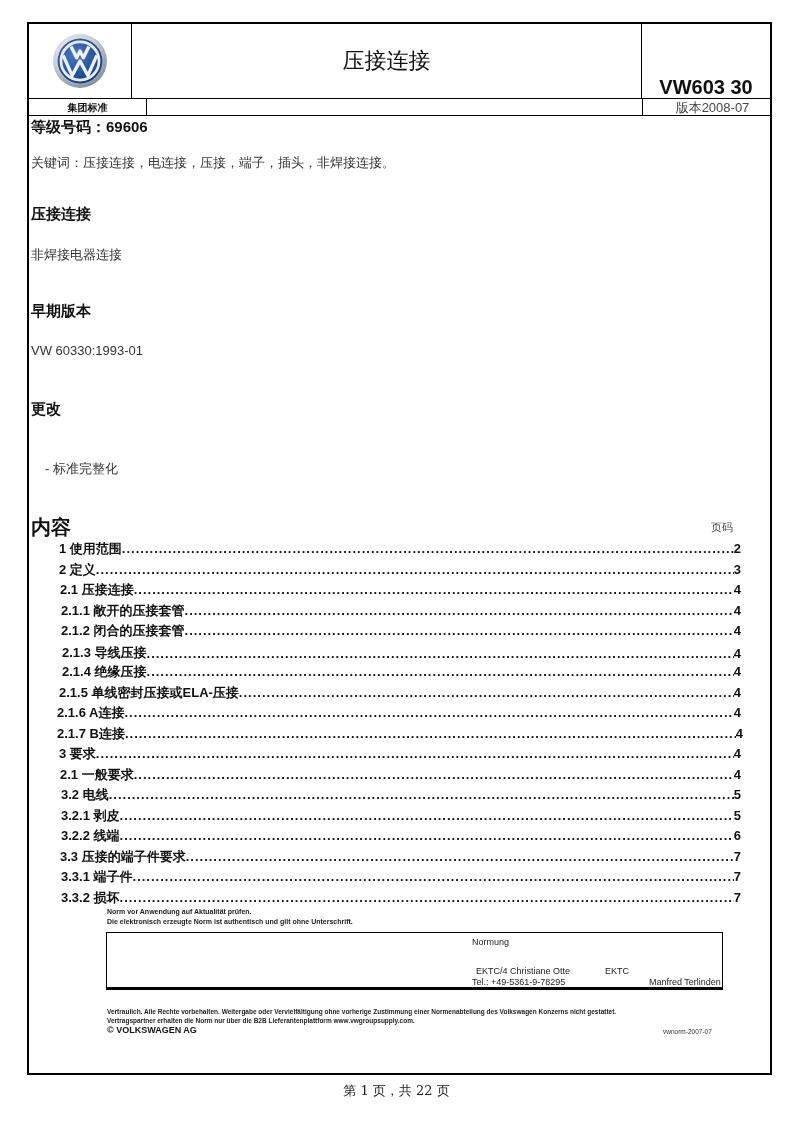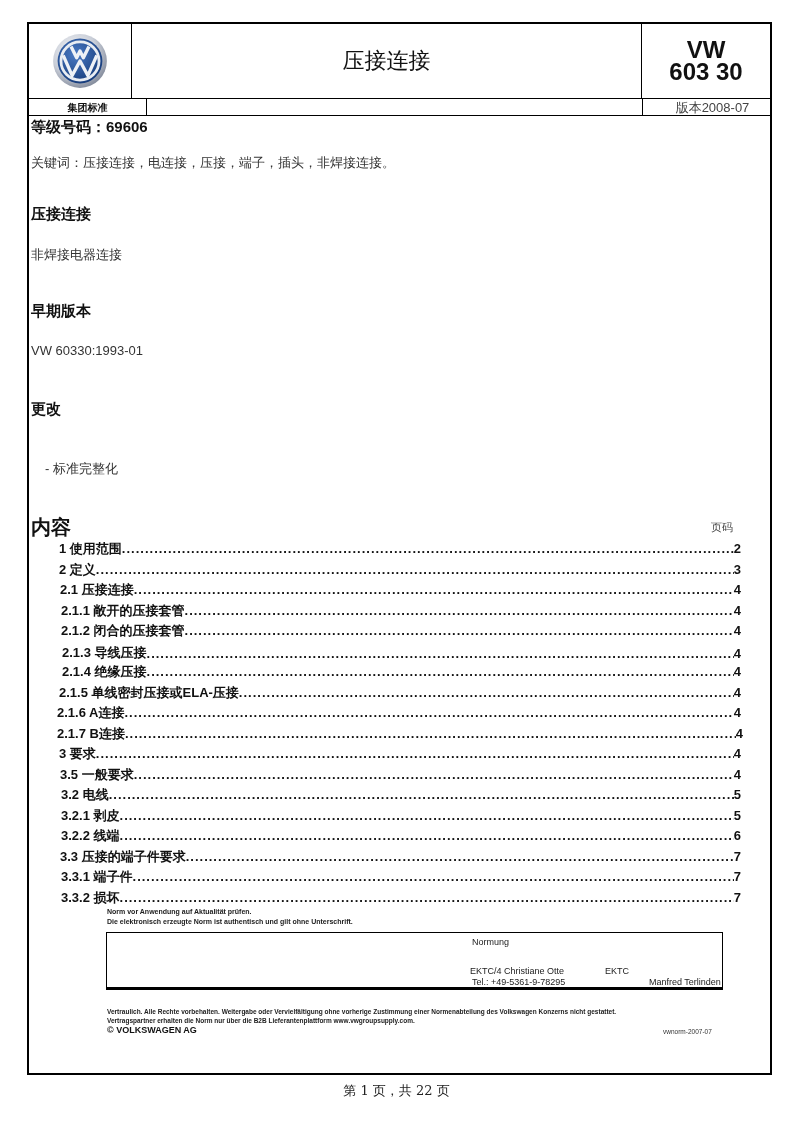--- a/index.html
+++ b/index.html
@@ -8,21 +8,21 @@
 
   .page-frame {
     position: absolute; left: 27px; top: 22px; width: 745px; height: 1053px;
     border: 2px solid #000;
   }
 
   
   .hdr { position: absolute; left: 0; top: 0; width: 741px; height: 94px; }
   .hdr-logo { position: absolute; left: 0; top: 0; width: 103px; height: 74px; border-right: 1px solid #000; display:flex; align-items:center; justify-content:center; }
   .hdr-title { position: absolute; left: 103px; top: 0; width: 510px; height: 74px; border-right: 1px solid #000; display:flex; align-items:center; justify-content:center; font-size: 22px; font-family: "DejaVu Serif", "Liberation Serif", serif; }
-  .hdr-code { position: absolute; left: 613px; top: 0; width: 128px; height: 74px; display:flex; flex-direction:column; align-items:center; justify-content:center; font-weight: bold; font-size: 24px; line-height: 22px; }
+  .hdr-code { position: absolute; left: 613px; top: 0; width: 128px; height: 74px; display:flex; flex-direction:row; align-items:flex-end; justify-content:center; font-weight: bold; font-size: 20px; line-height: 22px; }
   .hdr-row2 { position: absolute; left: 0; top: 74px; width: 741px; height: 18px; border-top: 1px solid #000; border-bottom: 1.5px solid #000; }
   .hdr-group { position: absolute; left: 0; top: 0; width: 118px; height: 17px; border-right: 1px solid #000; font-size: 10px; font-weight: bold; text-align: center; line-height: 17px; }
   .hdr-version { position: absolute; left: 613px; top: 0; width: 140px; height: 17px; border-left: 1px solid #000; font-size: 13px; color: #444; text-align: center; line-height: 17px; }
 
   .grade { position: absolute; left: 2px; top: 94px; font-size: 15px; font-weight: bold; }
   .keywords { position: absolute; left: 2px; top: 130px; font-size: 13px; color: #333; }
 
   .sec-h { position: absolute; left: 2px; font-size: 15px; font-weight: bold; }
   .sec-p { position: absolute; left: 2px; font-size: 13px; color: #333; }
 
@@ -150,21 +150,21 @@
         <span class="toc-label">2.1.7 B连接</span>
         <span class="toc-dots"></span>
         <span class="toc-num">4</span>
       </div>
     <div class="toc-row" style="top:205px; left:30px; width:682px;">
         <span class="toc-label">3 要求</span>
         <span class="toc-dots"></span>
         <span class="toc-num">4</span>
       </div>
     <div class="toc-row" style="top:226px; left:31px; width:681px;">
-        <span class="toc-label">3.5 一般要求</span>
+        <span class="toc-label">2.1 一般要求</span>
         <span class="toc-dots"></span>
         <span class="toc-num">4</span>
       </div>
     <div class="toc-row" style="top:246px; left:32px; width:680px;">
         <span class="toc-label">3.2 电线</span>
         <span class="toc-dots"></span>
         <span class="toc-num">5</span>
       </div>
     <div class="toc-row" style="top:267px; left:32px; width:680px;">
         <span class="toc-label">3.2.1 剥皮</span>
@@ -194,21 +194,21 @@
   </div>
 
   <div class="notice">
     <div>Norm vor Anwendung auf Aktualität prüfen.</div>
     <div>Die elektronisch erzeugte Norm ist authentisch und gilt ohne Unterschrift.</div>
   </div>
 
   <div class="resp-table">
     <div class="resp-right">
       <div class="cell" style="left:3px; top:4px;">Normung</div>
-      <div class="cell" style="left:1px; top:33px;">EKTC/4  Christiane Otte</div>
+      <div class="cell" style="left:7px; top:33px;">EKTC/4  Christiane Otte</div>
       <div class="cell" style="left:3px; top:44px;">Tel.: +49-5361-9-78295</div>
       <div class="cell" style="left:136px; top:33px;">EKTC</div>
       <div class="cell" style="left:150px; top:44px;padding-left:30px;">Manfred Terlinden</div>
     </div>
   </div>
 
   <div class="legal">
     <div>Vertraulich. Alle Rechte vorbehalten. Weitergabe oder Vervielfältigung ohne vorherige Zustimmung einer Normenabteilung des Volkswagen Konzerns nicht gestattet.</div>
     <div>Vertragspartner erhalten die Norm nur über die B2B Lieferantenplattform www.vwgroupsupply.com.</div>
   </div>

